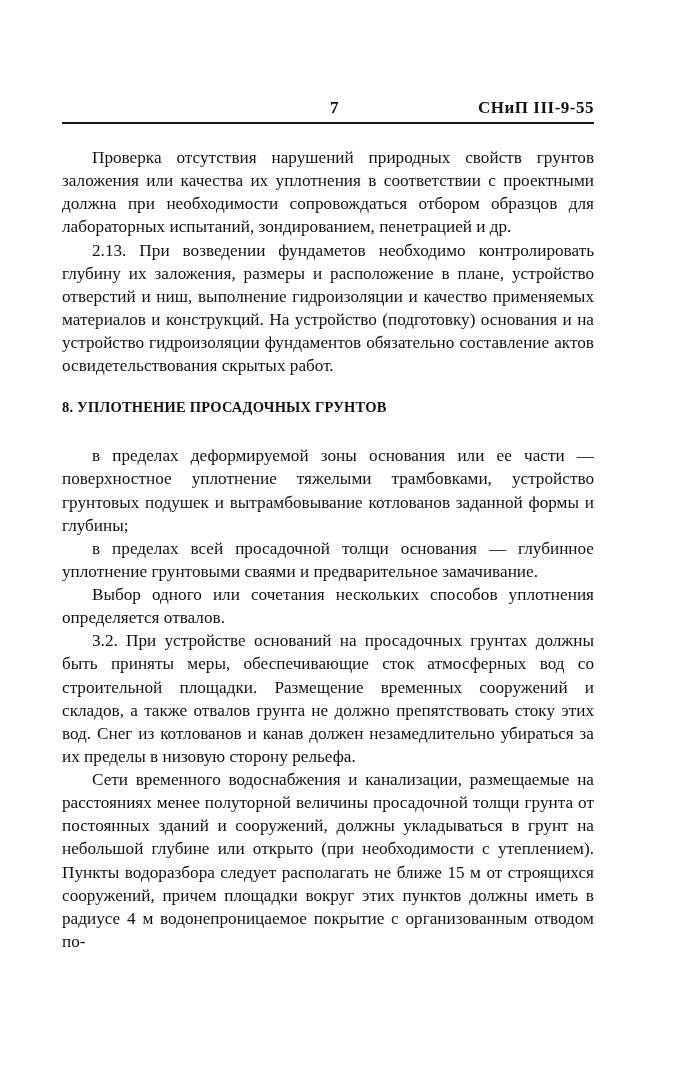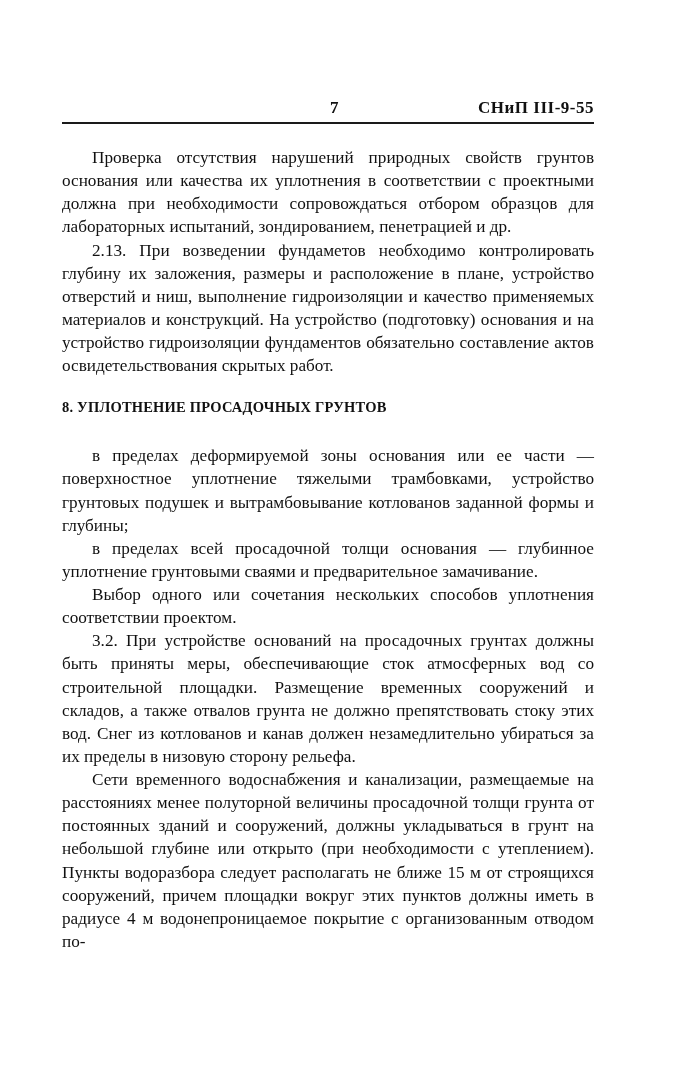--- a/index.html
+++ b/index.html
@@ -75,25 +75,25 @@
 <div class="page">
   <div class="content">
 
     <div class="header-row">
       <span class="header-spacer"></span>
       <span class="page-number">7</span>
       <span class="header-code">СНиП III-9-55</span>
     </div>
     <hr class="rule">
 
-    <p class="para indent">Проверка отсутствия нарушений природных свойств грунтов основания или качества их уплотнения в соответствии с проектными должна при необходимости сопровождаться отбором образцов для лабораторных испытаний, зондированием, пенетрацией и др.</p>
+    <p class="para indent">Проверка отсутствия нарушений природных свойств грунтов заложения или качества их уплотнения в соответствии с проектными должна при необходимости сопровождаться отбором образцов для лабораторных испытаний, зондированием, пенетрацией и др.</p>
     <p class="para indent">2.13. При возведении фундаметов необходимо контролировать глубину их заложения, размеры и расположение в плане, устройство отверстий и ниш, выполнение гидроизоляции и качество применяемых материалов и конструкций. На устройство (подготовку) основания и на устройство гидроизоляции фундаментов обязательно составление актов освидетельствования скрытых работ.</p>
 
     <div class="section-title">8. УПЛОТНЕНИЕ ПРОСАДОЧНЫХ ГРУНТОВ</div>
 
     <p class="para indent">в пределах деформируемой зоны основания или ее части — поверхностное уплотнение тяжелыми трамбовками, устройство грунтовых подушек и вытрамбовывание котлованов заданной формы и глубины;</p>
     <p class="para indent">в пределах всей просадочной толщи основания — глубинное уплотнение грунтовыми сваями и предварительное замачивание.</p>
-    <p class="para indent">Выбор одного или сочетания нескольких способов уплотнения соответствии проектом.</p>
+    <p class="para indent">Выбор одного или сочетания нескольких способов уплотнения определяется отвалов.</p>
     <p class="para indent">3.2. При устройстве оснований на просадочных грунтах должны быть приняты меры, обеспечивающие сток атмосферных вод со строительной площадки. Размещение временных сооружений и складов, а также отвалов грунта не должно препятствовать стоку этих вод. Снег из котлованов и канав должен незамедлительно убираться за их пределы в низовую сторону рельефа.</p>
     <p class="para indent">Сети временного водоснабжения и канализации, размещаемые на расстояниях менее полуторной величины просадочной толщи грунта от постоянных зданий и сооружений, должны укладываться в грунт на небольшой глубине или открыто (при необходимости с утеплением). Пункты водоразбора следует располагать не ближе 15 м от строящихся сооружений, причем площадки вокруг этих пунктов должны иметь в радиусе 4 м водонепроницаемое покрытие с организованным отводом по-</p>
 
   </div>
 </div>
 
 </body></html>

